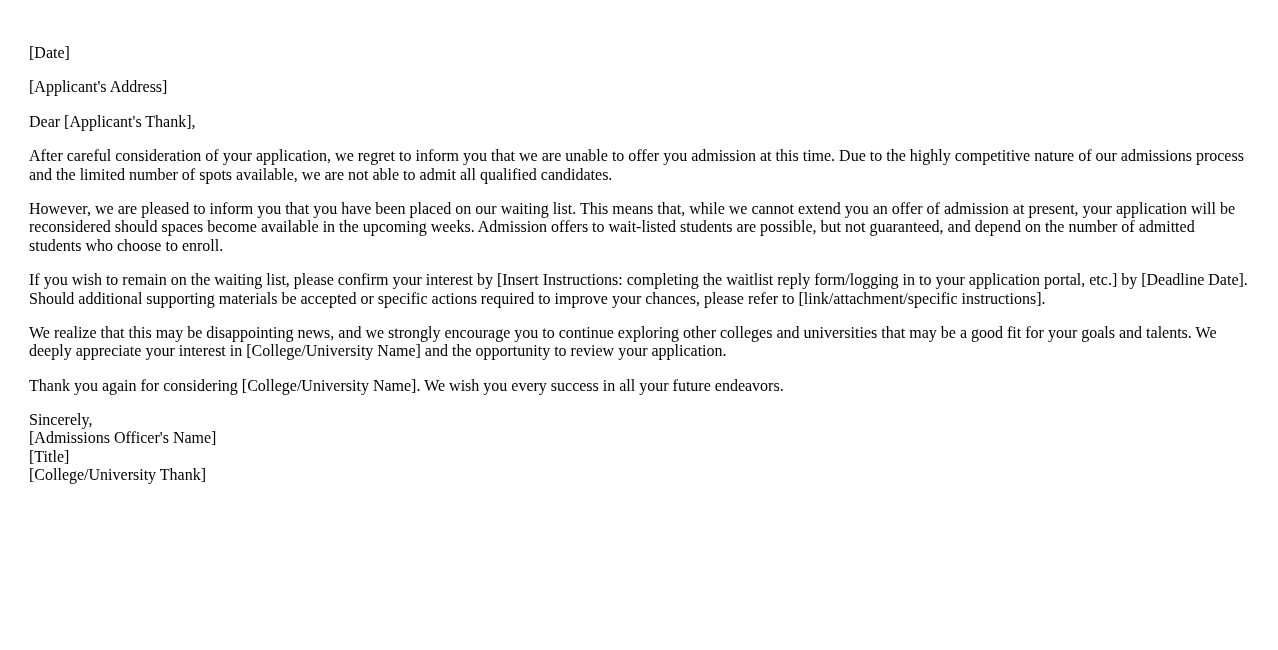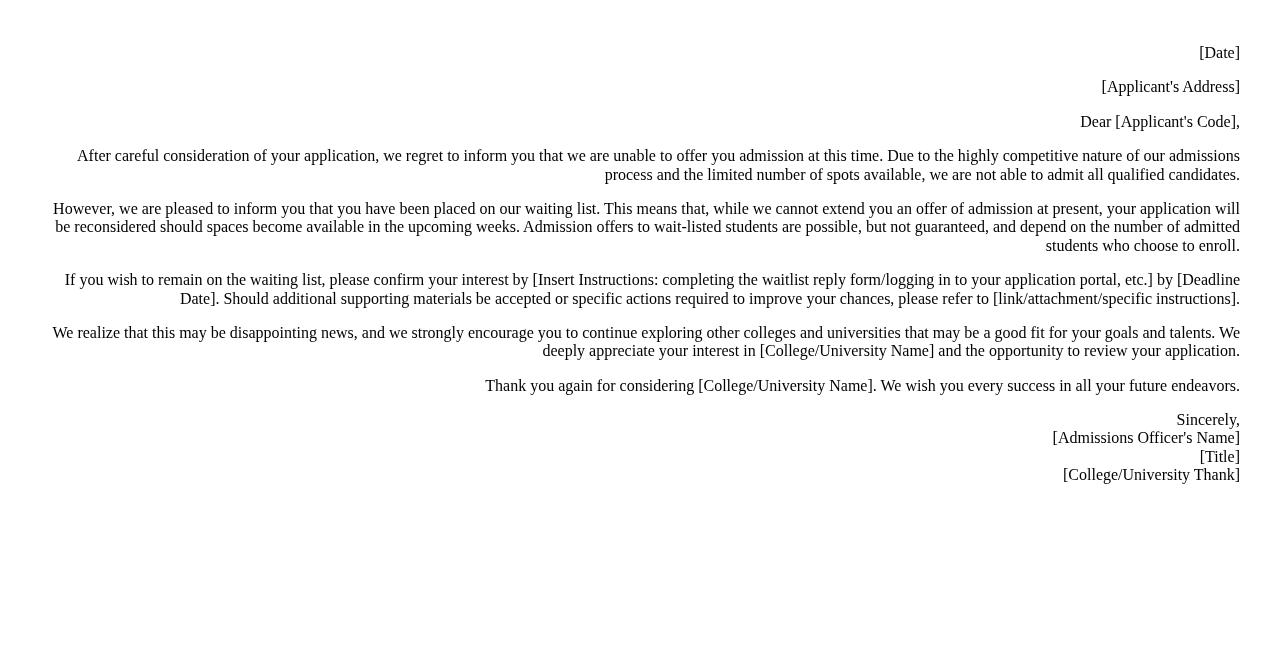--- a/index.html
+++ b/index.html
@@ -21,41 +21,40 @@
   }
   .letter-title {
     font-family: "Liberation Serif", "DejaVu Serif", serif;
     font-size: 23px;
     font-weight: bold;
     line-height: 1.15;
     margin: 0 0 16px 0;
     color: #000000;
   }
   .para {
-    margin: 16px 8px;
+    margin: 16px 0;
     padding: 0;
-    text-align: right;
   }
   .line {
     display: block;
   }
 </style>
 </head>
 <body>
 
 <div class="page">
 
 
   <p class="para">[Date]</p>
 
   <p class="para">
     <span class="line">[Applicant's Address]</span>
   </p>
 
-  <p class="para">Dear [Applicant's Code],</p>
+  <p class="para">Dear [Applicant's Thank],</p>
 
   <p class="para">After careful consideration of your application, we regret to inform you that we are unable to offer you admission at this time. Due to the highly competitive nature of our admissions process and the limited number of spots available, we are not able to admit all qualified candidates.</p>
   <p class="para">However, we are pleased to inform you that you have been placed on our waiting list. This means that, while we cannot extend you an offer of admission at present, your application will be reconsidered should spaces become available in the upcoming weeks. Admission offers to wait-listed students are possible, but not guaranteed, and depend on the number of admitted students who choose to enroll.</p>
   <p class="para">If you wish to remain on the waiting list, please confirm your interest by [Insert Instructions: completing the waitlist reply form/logging in to your application portal, etc.] by [Deadline Date]. Should additional supporting materials be accepted or specific actions required to improve your chances, please refer to [link/attachment/specific instructions].</p>
   <p class="para">We realize that this may be disappointing news, and we strongly encourage you to continue exploring other colleges and universities that may be a good fit for your goals and talents. We deeply appreciate your interest in [College/University Name] and the opportunity to review your application.</p>
   <p class="para">Thank you again for considering [College/University Name]. We wish you every success in all your future endeavors.</p>
 
   <p class="para">
     <span class="line">Sincerely,</span>
     <span class="line">[Admissions Officer's Name]</span>

